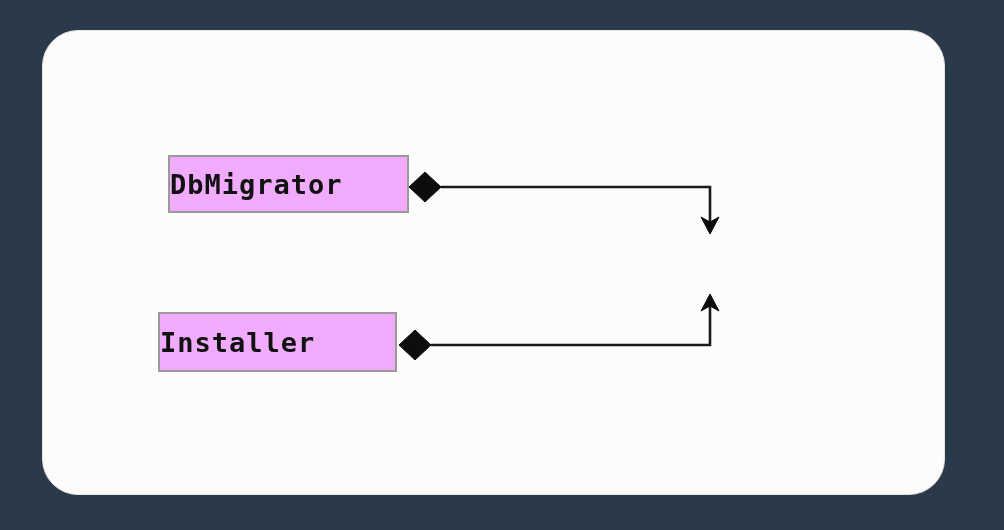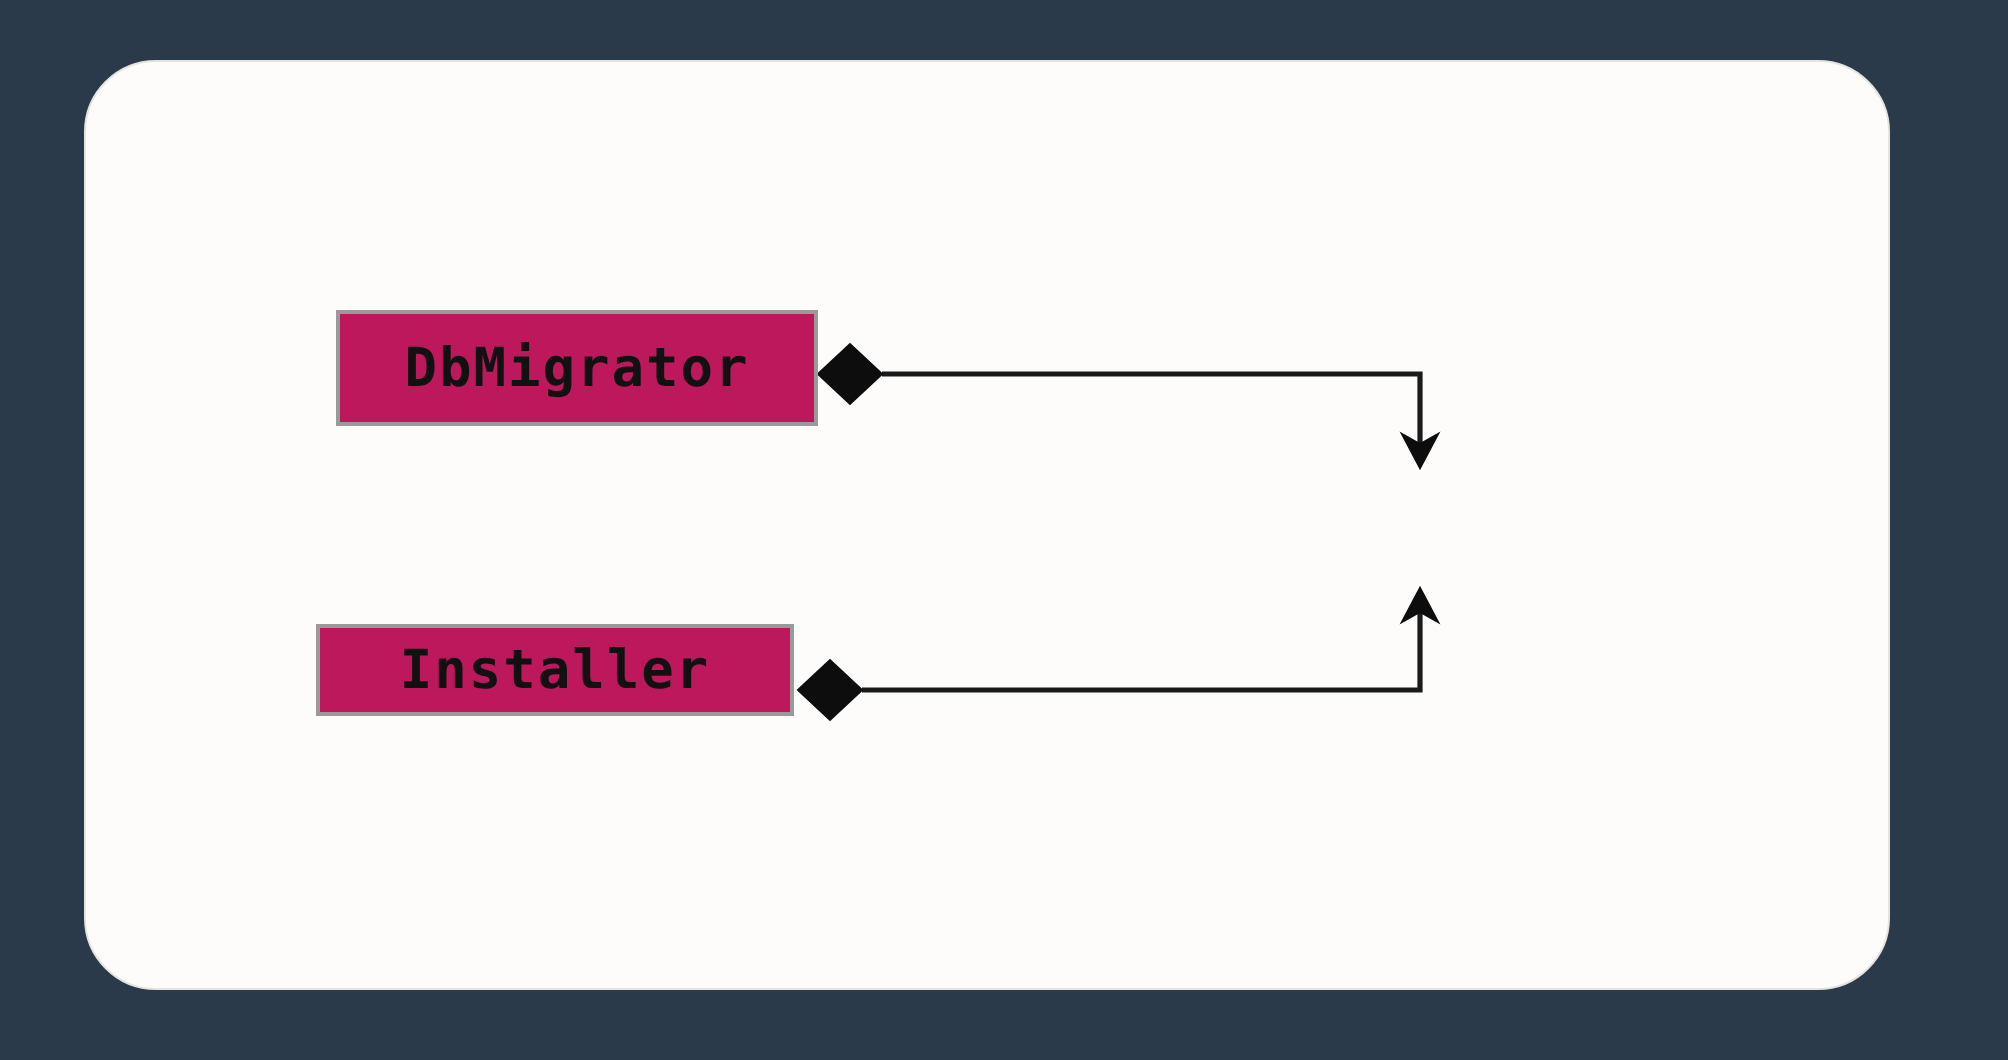--- a/index.html
+++ b/index.html
@@ -30,25 +30,24 @@
   #diagram-svg {
     position: absolute;
     left: 0;
     top: 0;
     width: 1004px;
     height: 530px;
   }
   .node-box {
     position: absolute;
     box-sizing: border-box;
-    background: #be185d;
+    background: #f0abfc;
     border: 2px solid #9a9a9a;
     display: flex;
     align-items: center;
-    justify-content: center;
   }
   .node-label {
     font-family: "DejaVu Sans Mono", "Liberation Mono", monospace;
     font-weight: bold;
     color: #111111;
     letter-spacing: 1px;
     white-space: nowrap;
     line-height: 1;
   }
   #node-dbmigrator {
@@ -62,21 +61,21 @@
     left: 585px;
     top: 233px;
     width: 240px;
     height: 62px;
   }
   #node-logger .node-label { font-size: 27px; }
   #node-installer {
     left: 158px;
     top: 312px;
     width: 239px;
-    height: 46px;
+    height: 60px;
   }
   #node-installer .node-label { font-size: 27px; }
 </style>
 </head>
 <body>
 
 <div id="canvas">
 
   <div id="card"></div>
 

